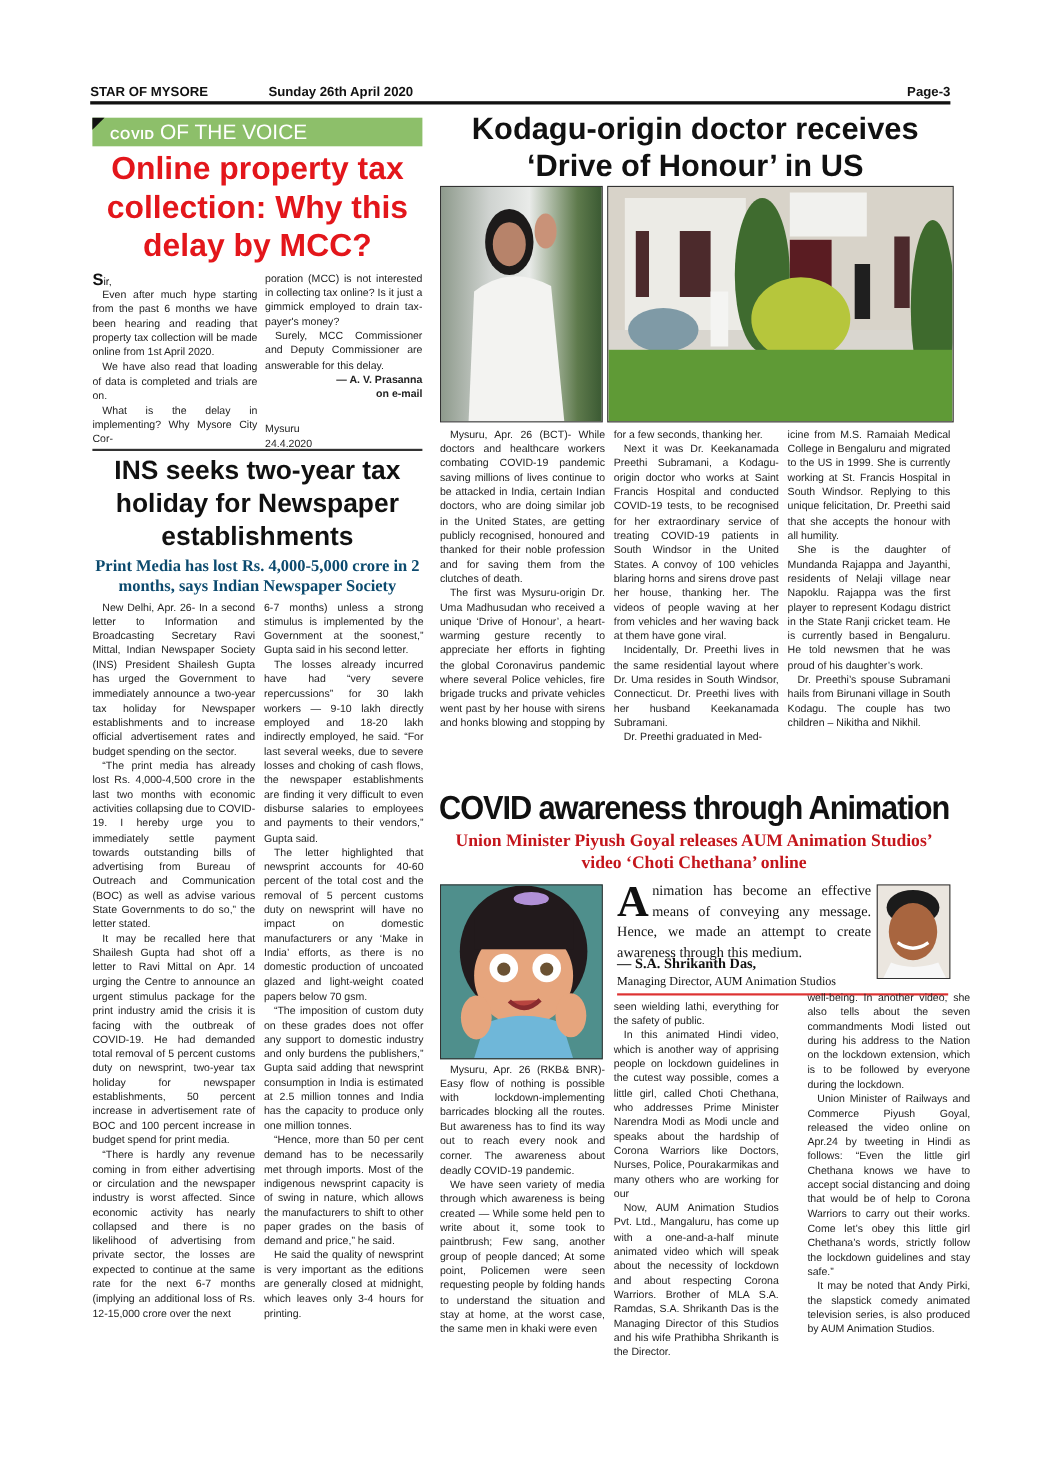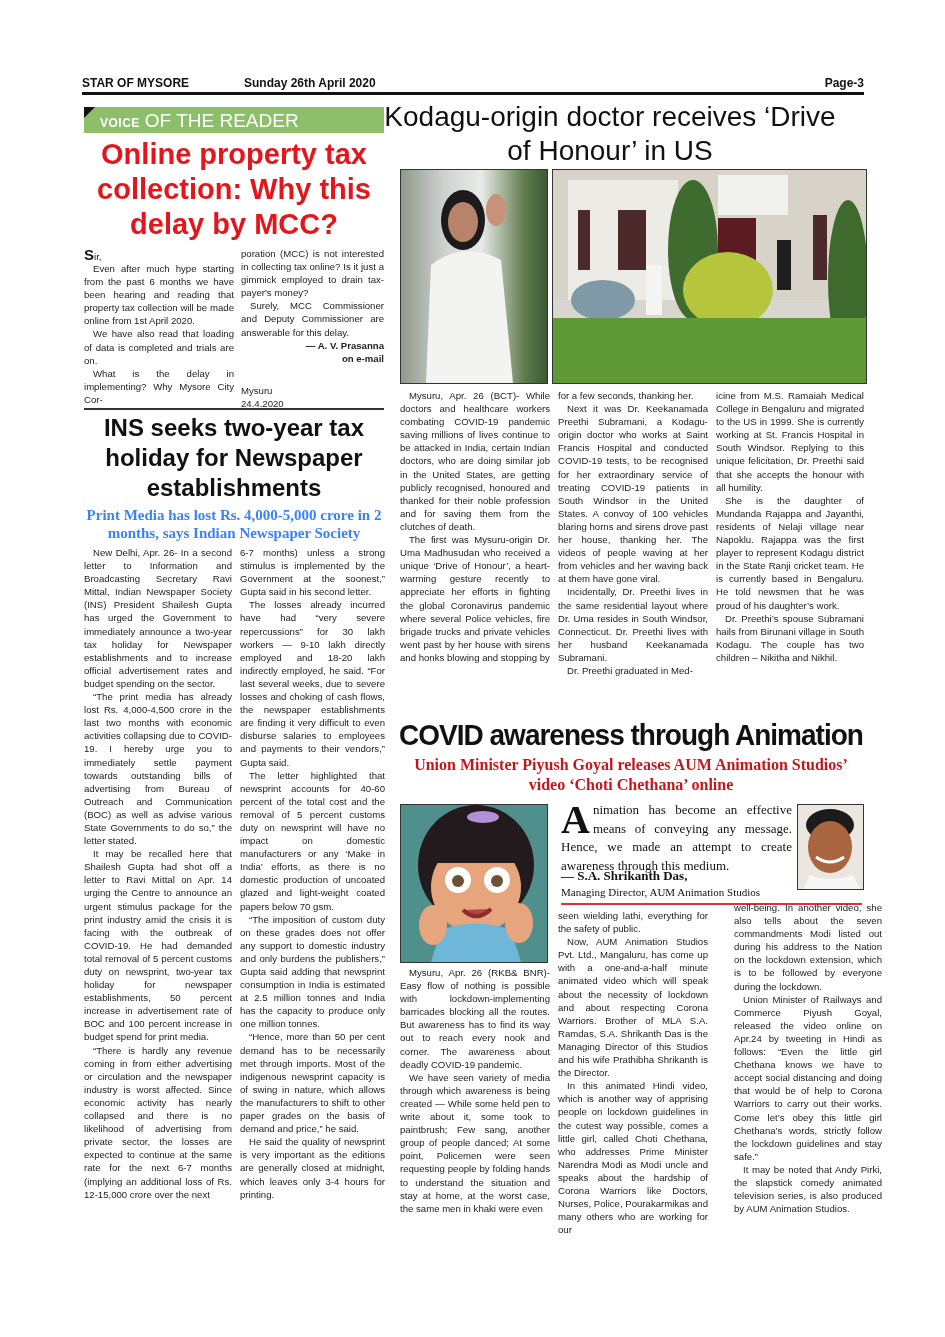--- a/index.html
+++ b/index.html
@@ -23,26 +23,26 @@
   .vor-head { left:84px; top:137px; width:300px; text-align:center; color:#e3161b; font-weight:bold; font-size:29px; line-height:35px; }
   .vor-sir { left:84px; top:246px; font-weight:bold; font-size:15px; }
   .vor-sir small { font-size:9.6px; font-weight:normal; }
   .vor-col1 { left:84px; top:262px; width:150px; }
   .vor-col2 { left:241px; top:247px; width:143px; }
   .vor-sign { text-align:right; font-weight:bold; }
   .rule-vor { left:84px; top:408px; width:300px; height:2px; background:#333; }
 
   
   .ins-head { left:84px; top:413px; width:300px; text-align:center; font-weight:bold; font-size:24px; line-height:30px; color:#111; }
-  .ins-sub { left:84px; top:506px; width:300px; text-align:center; font-family:"Liberation Serif", serif; font-weight:bold; font-size:15px; line-height:18px; color:#3b82f6; }
+  .ins-sub { left:84px; top:506px; width:300px; text-align:center; font-family:"Liberation Serif", serif; font-weight:bold; font-size:15px; line-height:18px; color:#0c4a6e; }
   .ins-col1 { left:84px; top:546px; width:148px; }
   .ins-col2 { left:240px; top:546px; width:145px; }
 
   
-  .kod-head { left:375px; top:100px; width:470px; text-align:center; font-weight:normal; font-size:28px; line-height:34px; color:#111; }
+  .kod-head { left:397px; top:100px; width:470px; text-align:center; font-weight:bold; font-size:28px; line-height:34px; color:#111; }
   .photo { border:1.5px solid #333; overflow:hidden; }
   .photo1 { left:400px; top:169px; width:146px; height:213px; background:linear-gradient(90deg,#8e9a8c 0%,#cfd3d0 30%,#e9ebe9 55%,#5e7a4c 85%,#3b5a33 100%); }
   .photo2 { left:552px; top:169px; width:313px; height:213px; background:#d9d6cf; }
   .kod-col1 { left:400px; top:389px; width:150px; }
   .kod-col2 { left:558px; top:389px; width:150px; }
   .kod-col3 { left:716px; top:389px; width:148px; }
 
   
   .cov-head { left:397px; top:718px; width:468px; text-align:center; font-weight:bold; font-size:28px; line-height:34px; letter-spacing:-1px; transform:scaleY(1.08); color:#111; }
   .cov-sub { left:397px; top:755px; width:468px; text-align:center; font-family:"Liberation Serif", serif; font-weight:bold; font-size:16px; line-height:20px; color:#c4161c; }
@@ -62,21 +62,21 @@
 
 <div class="abs masthead">
   <span class="pub">STAR OF MYSORE</span>
   <span class="date">Sunday 26th April 2020</span>
   <span class="page">Page-3</span>
 </div>
 <div class="abs rule-top"></div>
 
 <div class="abs vor-banner">
   <span class="corner"></span>
-  <span class="lbl"><b>VOICE</b><span>OF THE READER</span></span>
+  <span class="lbl"><b>COVID</b><span>OF THE VOICE</span></span>
 </div>
 <div class="abs vor-head">Online property tax collection: Why this delay by MCC?</div>
 <div class="abs vor-sir"><span>S</span><small>ir,</small></div>
 <div class="abs body-text vor-col1">
   <p>Even after much hype starting from the past 6 months we have been hearing and reading that property tax collection will be made online from 1st April 2020.</p>
   <p>We have also read that loading of data is completed and trials are on.</p>
   <p>What is the delay in implementing? Why Mysore City Cor-</p>
 </div>
 <div class="abs body-text vor-col2">
   <p class="noindent">poration (MCC) is not interested in collecting tax online? Is it just a gimmick employed to drain tax-payer's money?</p>
@@ -181,20 +181,20 @@
     <path d="M5 84 L12 70 Q32 78 55 70 L62 84 Z" fill="#f7f7f7"></path>
   </svg>
 </div>
 <div class="abs red-rule"></div>
 <div class="abs body-text cov-col1">
   <p>Mysuru, Apr. 26 (RKB&amp; BNR)- Easy flow of nothing is possible with lockdown-implementing barricades blocking all the routes. But awareness has to find its way out to reach every nook and corner. The awareness about deadly COVID-19 pandemic.</p>
   <p>We have seen variety of media through which awareness is being created — While some held pen to write about it, some took to paintbrush; Few sang, another group of people danced; At some point, Policemen were seen requesting people by folding hands to understand the situation and stay at home, at the worst case, the same men in khaki were even</p>
 </div>
 <div class="abs body-text cov-col2">
   <p class="noindent">seen wielding lathi, everything for the safety of public.</p>
+  <p>In this animated Hindi video, which is another way of apprising people on lockdown guidelines in the cutest way possible, comes a little girl, called Choti Chethana, who addresses Prime Minister Narendra Modi as Modi uncle and speaks about the hardship of Corona Warriors like Doctors, Nurses, Police, Pourakarmikas and many others who are working for our</p>
   <p>Now, AUM Animation Studios Pvt. Ltd., Mangaluru, has come up with a one-and-a-half minute animated video which will speak about the necessity of lockdown and about respecting Corona Warriors. Brother of MLA S.A. Ramdas, S.A. Shrikanth Das is the Managing Director of this Studios and his wife Prathibha Shrikanth is the Director.</p>
-  <p>In this animated Hindi video, which is another way of apprising people on lockdown guidelines in the cutest way possible, comes a little girl, called Choti Chethana, who addresses Prime Minister Narendra Modi as Modi uncle and speaks about the hardship of Corona Warriors like Doctors, Nurses, Police, Pourakarmikas and many others who are working for our</p>
 </div>
 <div class="abs body-text cov-col3">
   <p class="noindent">well-being. In another video, she also tells about the seven commandments Modi listed out during his address to the Nation on the lockdown extension, which is to be followed by everyone during the lockdown.</p>
   <p>Union Minister of Railways and Commerce Piyush Goyal, released the video online on Apr.24 by tweeting in Hindi as follows: “Even the little girl Chethana knows we have to accept social distancing and doing that would be of help to Corona Warriors to carry out their works. Come let’s obey this little girl Chethana’s words, strictly follow the lockdown guidelines and stay safe.”</p>
   <p>It may be noted that Andy Pirki, the slapstick comedy animated television series, is also produced by AUM Animation Studios.</p>
 </div>
 
 </body></html>

